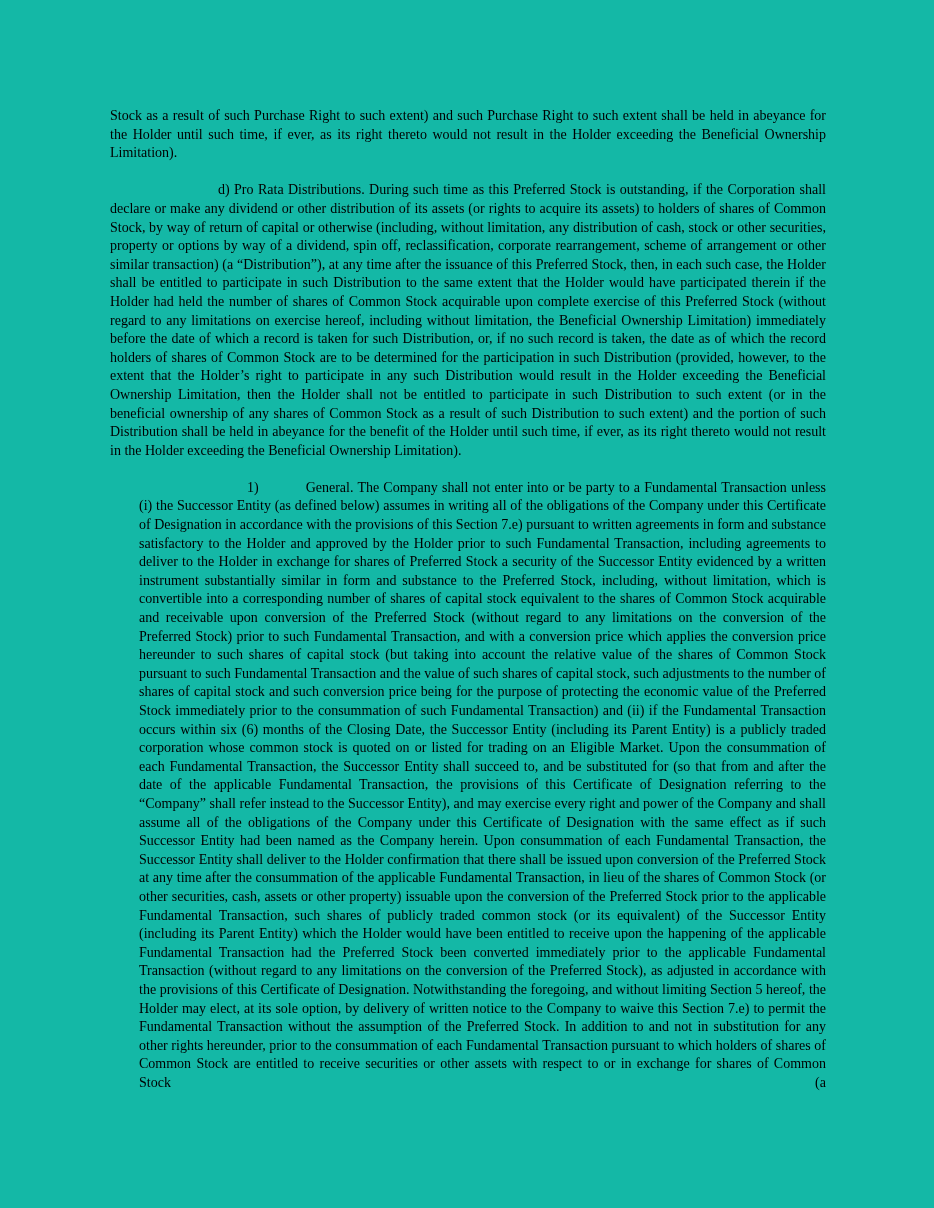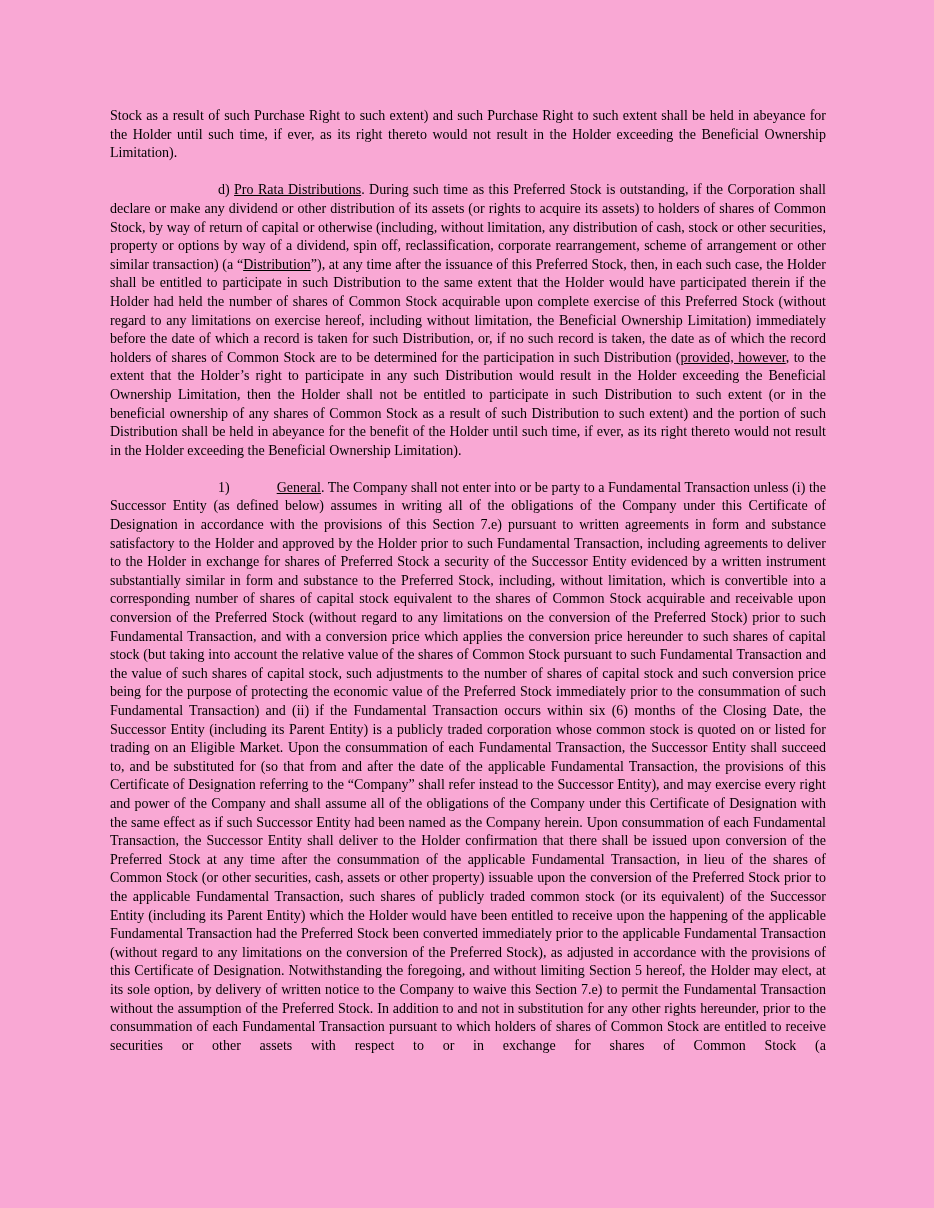--- a/index.html
+++ b/index.html
@@ -1,39 +1,39 @@
 <!DOCTYPE html>
 <html><head>
 <meta charset="utf-8">
 <style>
   * { margin: 0; padding: 0; box-sizing: border-box; }
   html, body { background: #ffffff; }
   .page {
     position: relative;
     width: 934px;
     height: 1208px;
-    background: #f9a8d4;
+    background: #14b8a6;
     color: #000000;
     font-family: "Liberation Serif", "DejaVu Serif", serif;
     font-size: 14px;
     line-height: 18.6px;
     overflow: hidden;
   }
   .content {
     position: absolute;
     top: 107px;
     left: 110px;
     width: 716px;
   }
   .para { text-align: justify; }
   .para + .para { margin-top: 18.6px; }
   .indent1 { text-indent: 108px; }
-  .u { text-decoration: underline; }
+  .u { }
   .tab1 { display: inline-block; width: 47px; }
-  .justify-last { text-align-last: justify; }
+  .justify-last { text-align-last: justify; margin-left: 29px; }
   .footer {
     position: absolute;
     top: 1156px;
     left: 0;
     right: 0;
     text-align: center;
   }
 </style>
 </head>
 <body>

